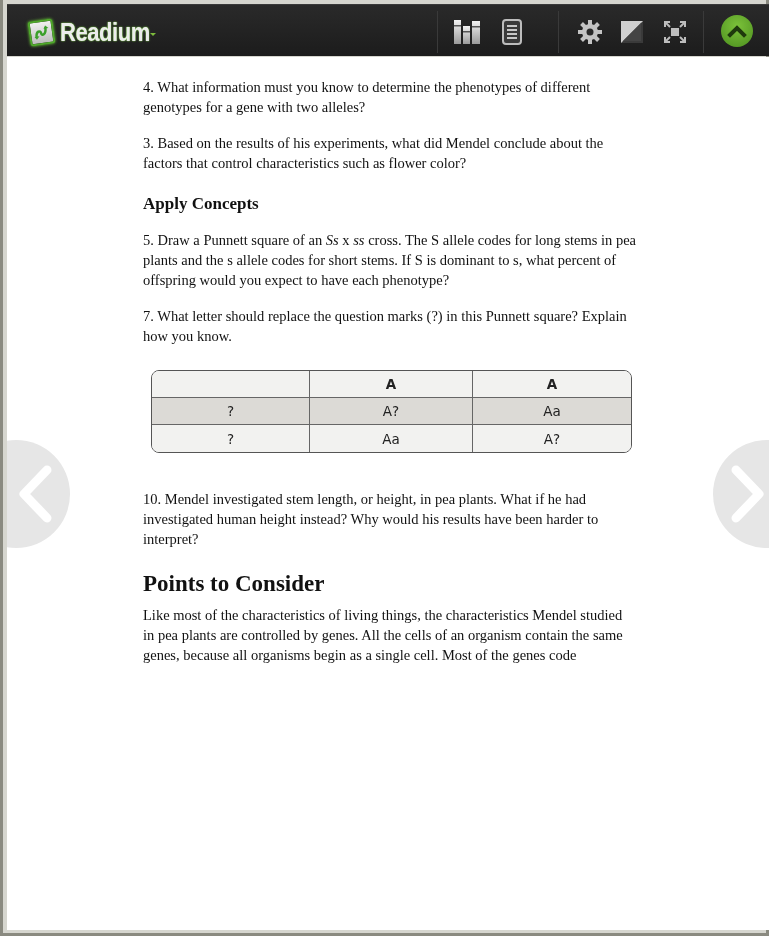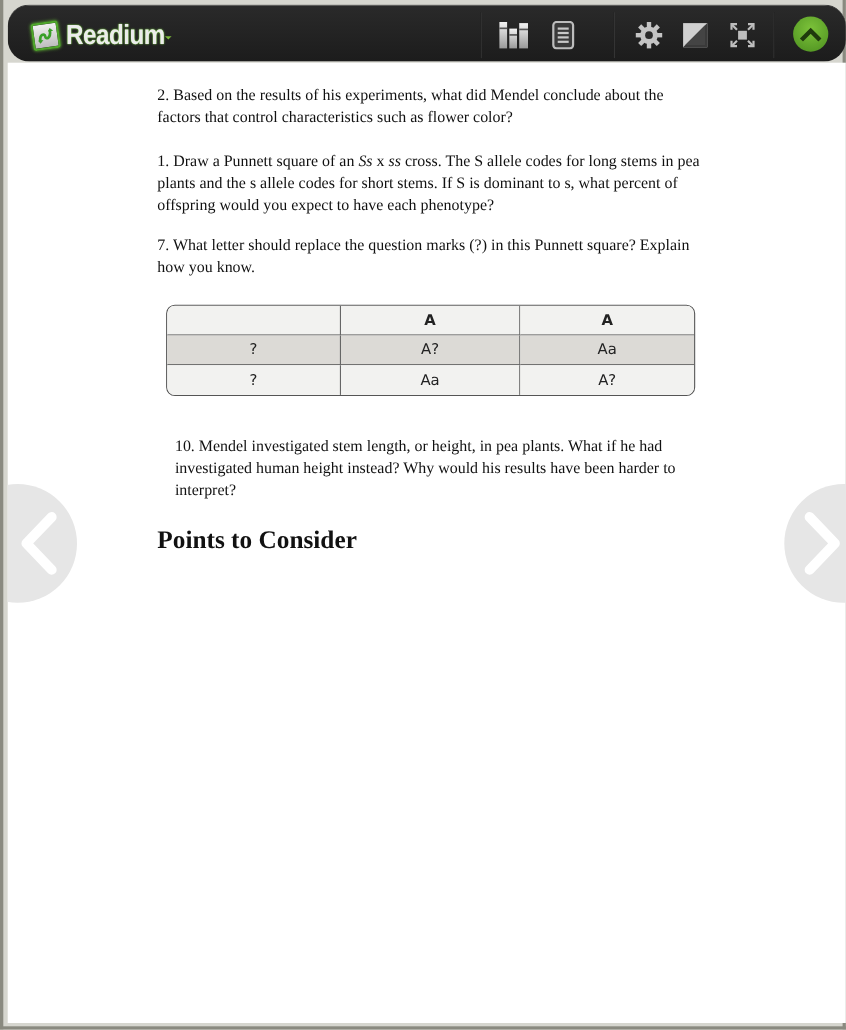--- a/index.html
+++ b/index.html
@@ -10,21 +10,20 @@
       position: absolute; left: 0; top: 0; width: 769px; height: 936px;
       background: #d6d6cf;
       border-left: 3px solid #8a8a80;
       border-right: 3px solid #8a8a80;
       border-bottom: 3px solid #8a8a80;
     }
     .navbar {
       position: absolute; left: 4px; top: 4px; width: 762px; height: 52px;
       background: linear-gradient(#2a2a2a, #1c1c1c);
       border-top: 1px solid #3a3a3a;
-      border-radius: 20px;
     }
     .brand {
       position: absolute; left: 22px; top: 12px; height: 30px; display: flex; align-items: center;
       cursor: pointer;
     }
     .logo-box {
       width: 25px; height: 25px; border-radius: 3px;
       background: linear-gradient(#f0f0f0, #bdbdbd);
       border: 2px solid #4fa72b;
       transform: rotate(-8deg);
@@ -176,23 +175,25 @@
 
     <div class="up-btn">
       <svg width="20" height="14" viewBox="0 0 20 14">
         <path d="M3 11 L10 4 L17 11" stroke="#1f3a0d" stroke-width="4" fill="none" stroke-linecap="square"></path>
       </svg>
     </div>
   </div>
 
   <div class="page">
     <div class="content">
-      <p style="margin-bottom:20px;">2. Based on the results of his experiments, what did Mendel conclude about the factors that control characteristics such as flower color?</p>
-
-      <p><span>1. Draw a Punnett square of an </span><i>Ss</i><span> x </span><i>ss</i><span> cross. The S allele codes for long stems in pea plants and the s allele codes for short stems. If S is dominant to s, what percent of offspring would you expect to have each phenotype?</span></p>
+      <p>4. What information must you know to determine the phenotypes of different genotypes for a gene with two alleles?</p>
+      <p style="margin-bottom:20px;">3. Based on the results of his experiments, what did Mendel conclude about the factors that control characteristics such as flower color?</p>
+
+      <h3>Apply Concepts</h3>
+      <p><span>5. Draw a Punnett square of an </span><i>Ss</i><span> x </span><i>ss</i><span> cross. The S allele codes for long stems in pea plants and the s allele codes for short stems. If S is dominant to s, what percent of offspring would you expect to have each phenotype?</span></p>
       <p style="margin-bottom:10px;">7. What letter should replace the question marks (?) in this Punnett square? Explain how you know.</p>
 
       <table class="punnett">
         <tbody>
             <tr>
           <th style="width:158px;"></th>
           <th style="width:163px;">A</th>
           <th>A</th>
         </tr>
         <tr class="shaded">
@@ -201,23 +202,24 @@
           <td>Aa</td>
         </tr>
         <tr>
           <td>?</td>
           <td>Aa</td>
           <td>A?</td>
         </tr>
       </tbody>
         </table>
 
-      <p style="margin-bottom:20px;margin-left:16px;">10. Mendel investigated stem length, or height, in pea plants. What if he had investigated human height instead? Why would his results have been harder to interpret?</p>
+      <p style="margin-bottom:20px;">10. Mendel investigated stem length, or height, in pea plants. What if he had investigated human height instead? Why would his results have been harder to interpret?</p>
 
       <h2>Points to Consider</h2>
+      <p>Like most of the characteristics of living things, the characteristics Mendel studied in pea plants are controlled by genes. All the cells of an organism contain the same genes, because all organisms begin as a single cell. Most of the genes code</p>
     </div>
 
     <div class="pager left" style="top:383px;">
       <svg width="108" height="108" viewBox="0 0 108 108">
         <path d="M85 30 L62 54 L85 78" stroke="#ffffff" stroke-width="9" fill="none" stroke-linecap="round" stroke-linejoin="round"></path>
       </svg>
     </div>
     <div class="pager right" style="top:383px;">
       <svg width="108" height="108" viewBox="0 0 108 108">
         <path d="M23 30 L46 54 L23 78" stroke="#ffffff" stroke-width="9" fill="none" stroke-linecap="round" stroke-linejoin="round"></path>

